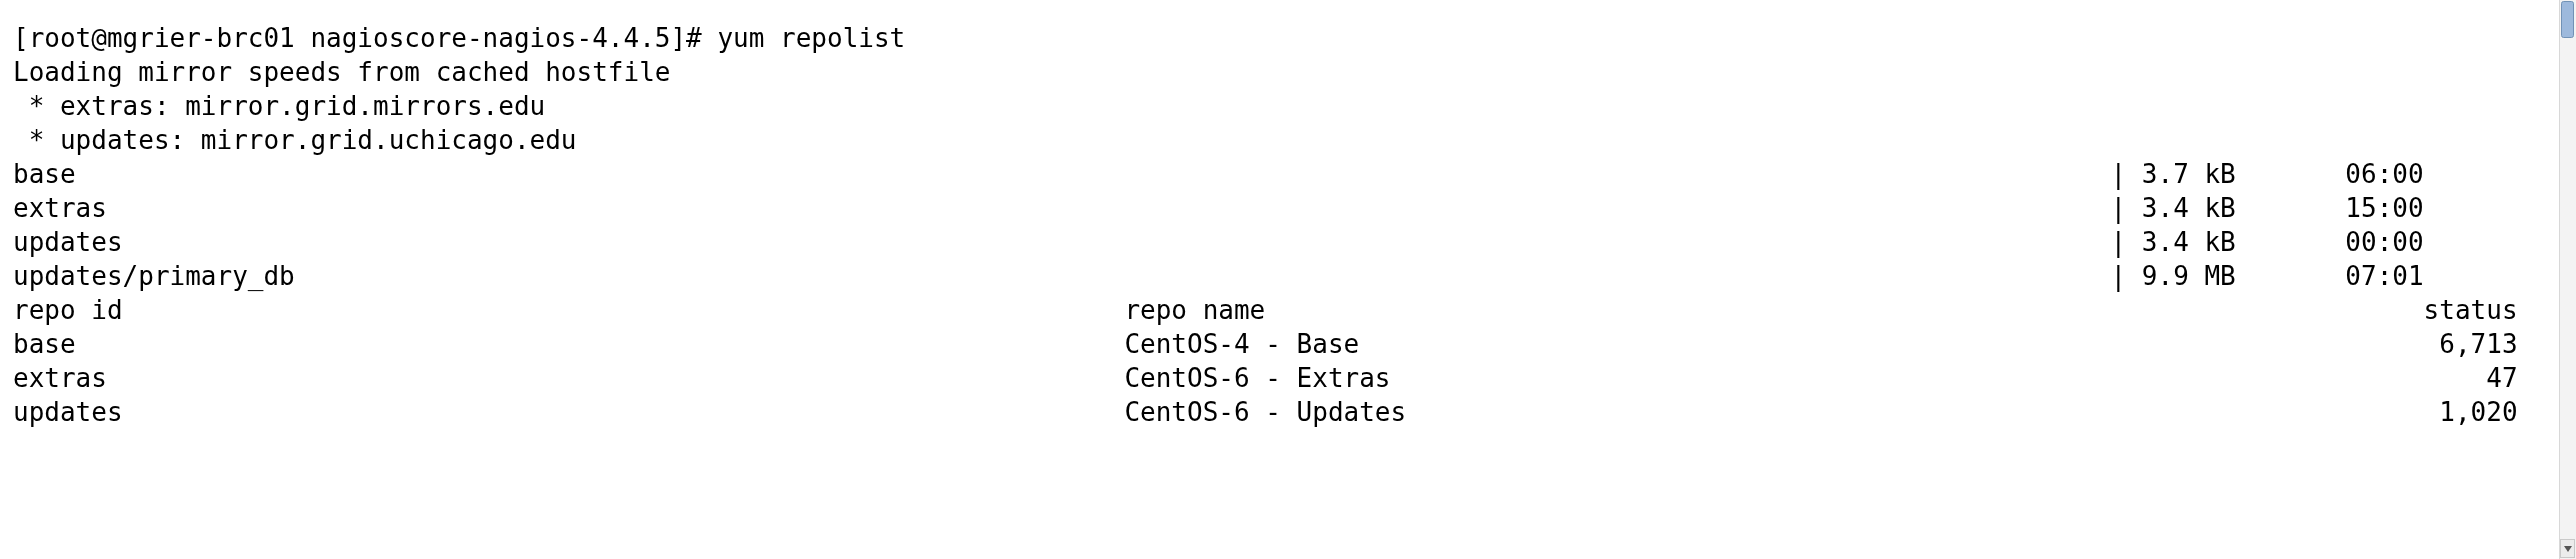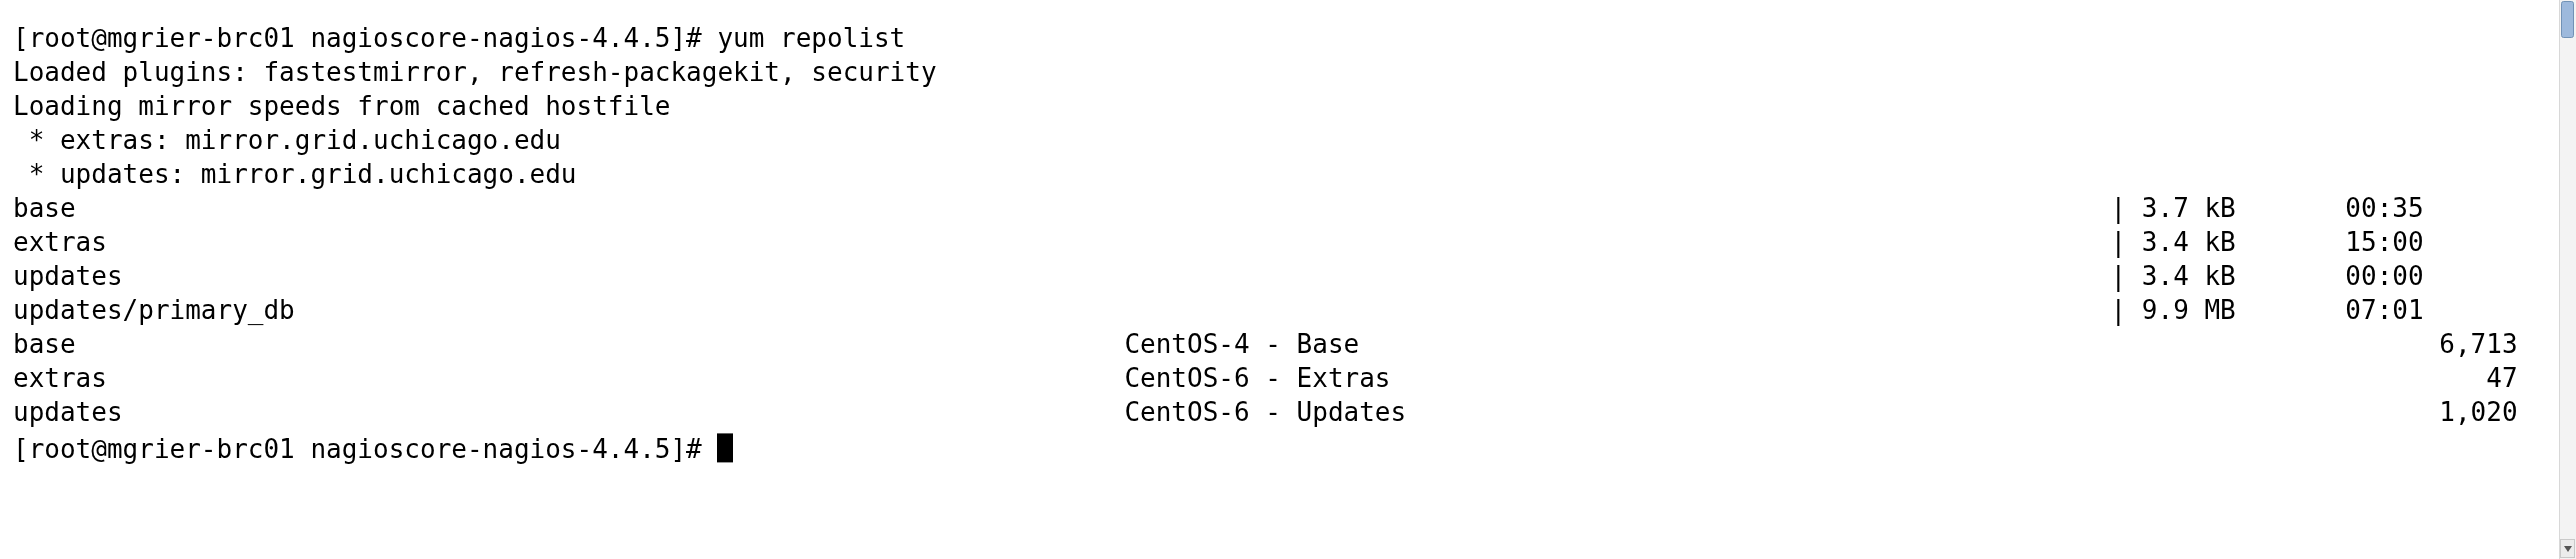--- a/index.html
+++ b/index.html
@@ -64,32 +64,31 @@
     border-right: 4.4px solid transparent;
     border-top: 6.1px solid #555555;
   }
 </style>
 </head>
 <body>
 
 <div class="terminal-screen">
   <div>
       <div class="line"><span>[root@mgrier-brc01 nagioscore-nagios-4.4.5]# yum repolist</span></div>
-      <div class="line"><span>Loaded plugins: fastestmirror, refresh-packagekit, security</span></div>
       <div class="line"><span>Loading mirror speeds from cached hostfile</span></div>
-      <div class="line"><span> * extras: mirror.grid.uchicago.edu</span></div>
+      <div class="line"><span> * extras: mirror.grid.mirrors.edu</span></div>
       <div class="line"><span> * updates: mirror.grid.uchicago.edu</span></div>
-      <div class="line"><span>base                                                                                                                                  | 3.7 kB       00:35</span></div>
+      <div class="line"><span>base                                                                                                                                  | 3.7 kB       06:00</span></div>
       <div class="line"><span>extras                                                                                                                                | 3.4 kB       15:00</span></div>
       <div class="line"><span>updates                                                                                                                               | 3.4 kB       00:00</span></div>
       <div class="line"><span>updates/primary_db                                                                                                                    | 9.9 MB       07:01</span></div>
+      <div class="line"><span>repo id                                                                repo name                                                                          status</span></div>
       <div class="line"><span>base                                                                   CentOS-4 - Base                                                                     6,713</span></div>
       <div class="line"><span>extras                                                                 CentOS-6 - Extras                                                                      47</span></div>
       <div class="line"><span>updates                                                                CentOS-6 - Updates                                                                  1,020</span></div>
-      <div class="line"><span>[root@mgrier-brc01 nagioscore-nagios-4.4.5]# </span><span class="cursor"></span></div>
     </div>
 </div>
 
 <div class="scrollbar">
   <div class="sb-thumb"></div>
   <div class="sb-stepper down">
     <span class="tri-down"></span>
   </div>
 </div>
 

